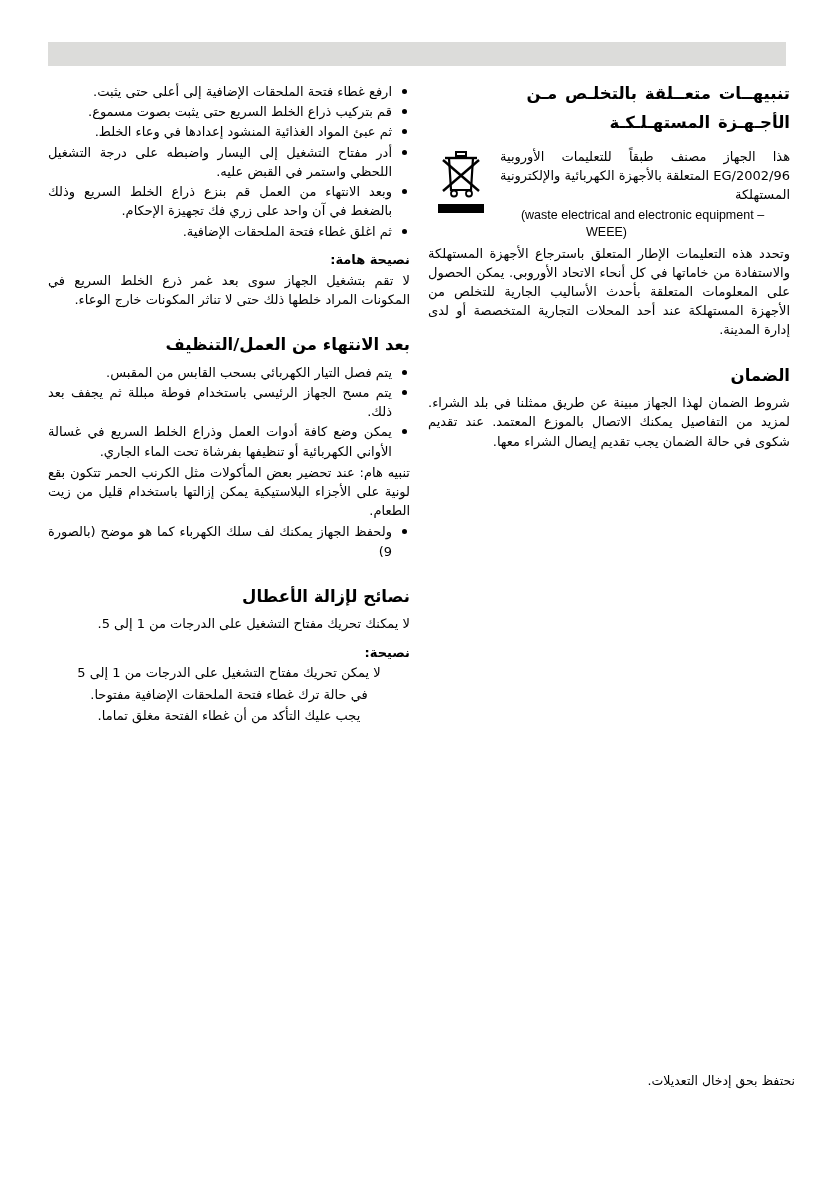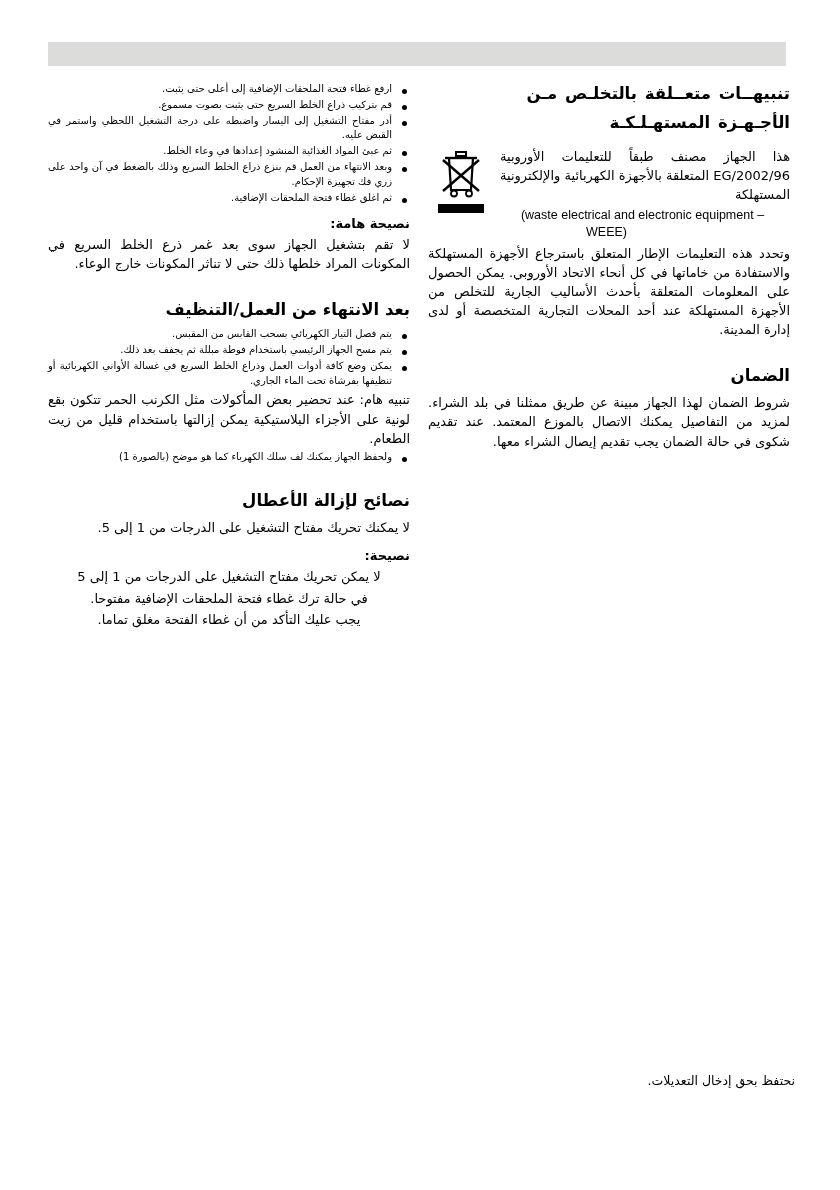--- a/index.html
+++ b/index.html
@@ -93,21 +93,21 @@
   }
 
   
   ul.bullets {
     list-style: none;
     margin: 0 0 2px 0;
     padding: 0;
   }
   ul.bullets > li {
     position: relative;
-    font-size: 10px;
+    font-size: 13px;
     line-height: 1.48;
     margin: 0 0 1px 0;
     padding-right: 18px;
     color: #000;
     text-align: justify;
     text-align-last: right;
   }
   ul.bullets > li::before {
     content: "";
     position: absolute;
@@ -168,22 +168,22 @@
 
   <div class="header-band"></div>
 
   <div class="columns">
 
     <div class="col">
 
       <ul class="bullets">
         <li>ارفع غطاء فتحة الملحقات الإضافية إلى أعلى حتى يثبت.</li>
         <li>قم بتركيب ذراع الخلط السريع حتى يثبت بصوت مسموع.</li>
+        <li>ثم عبئ المواد الغذائية المنشود إعدادها في وعاء الخلط.</li>
         <li>أدر مفتاح التشغيل إلى اليسار واضبطه على درجة التشغيل اللحظي واستمر في القبض عليه.</li>
-        <li>ثم عبئ المواد الغذائية المنشود إعدادها في وعاء الخلط.</li>
         <li>وبعد الانتهاء من العمل قم بنزع ذراع الخلط السريع وذلك بالضغط في آن واحد على زري فك تجهيزة الإحكام.</li>
         <li>ثم اغلق غطاء فتحة الملحقات الإضافية.</li>
       </ul>
 
       <h2 class="sub-title">نصيحة هامة:</h2>
       <p class="body-text">لا تقم بتشغيل الجهاز سوى بعد غمر ذرع الخلط السريع في المكونات المراد خلطها ذلك حتى لا تناثر المكونات خارج الوعاء.</p>
 
       <div class="spacer-lg"></div>
 
       <h1 class="section-title">بعد الانتهاء من العمل/التنظيف</h1>
@@ -191,21 +191,21 @@
 
       <ul class="bullets">
         <li>يتم فصل التيار الكهربائي بسحب القابس من المقبس.</li>
         <li>يتم مسح الجهاز الرئيسي باستخدام فوطة مبللة ثم يجفف بعد ذلك.</li>
         <li>يمكن وضع كافة أدوات العمل وذراع الخلط السريع في غسالة الأواني الكهربائية أو تنظيفها بفرشاة تحت الماء الجاري.</li>
       </ul>
 
       <p class="body-text">تنبيه هام: عند تحضير بعض المأكولات مثل الكرنب الحمر تتكون بقع لونية على الأجزاء البلاستيكية يمكن إزالتها باستخدام قليل من زيت الطعام.</p>
 
       <ul class="bullets">
-        <li>ولحفظ الجهاز يمكنك لف سلك الكهرباء كما هو موضح (بالصورة 1)</li>
+        <li>ولحفظ الجهاز يمكنك لف سلك الكهرباء كما هو موضح (بالصورة 9)</li>
       </ul>
 
       <div class="spacer-lg"></div>
 
       <h1 class="section-title">نصائح لإزالة الأعطال</h1>
       <p class="body-text">لا يمكنك تحريك مفتاح التشغيل على الدرجات من 1 إلى 5.</p>
       <h2 class="sub-title">نصيحة:</h2>
       <p class="body-text center-last">لا يمكن تحريك مفتاح التشغيل على الدرجات من 1 إلى 5</p>
       <p class="body-text center-last">في حالة ترك غطاء فتحة الملحقات الإضافية مفتوحا.</p>
       <p class="body-text center-last">يجب عليك التأكد من أن غطاء الفتحة مغلق تماما.</p>

